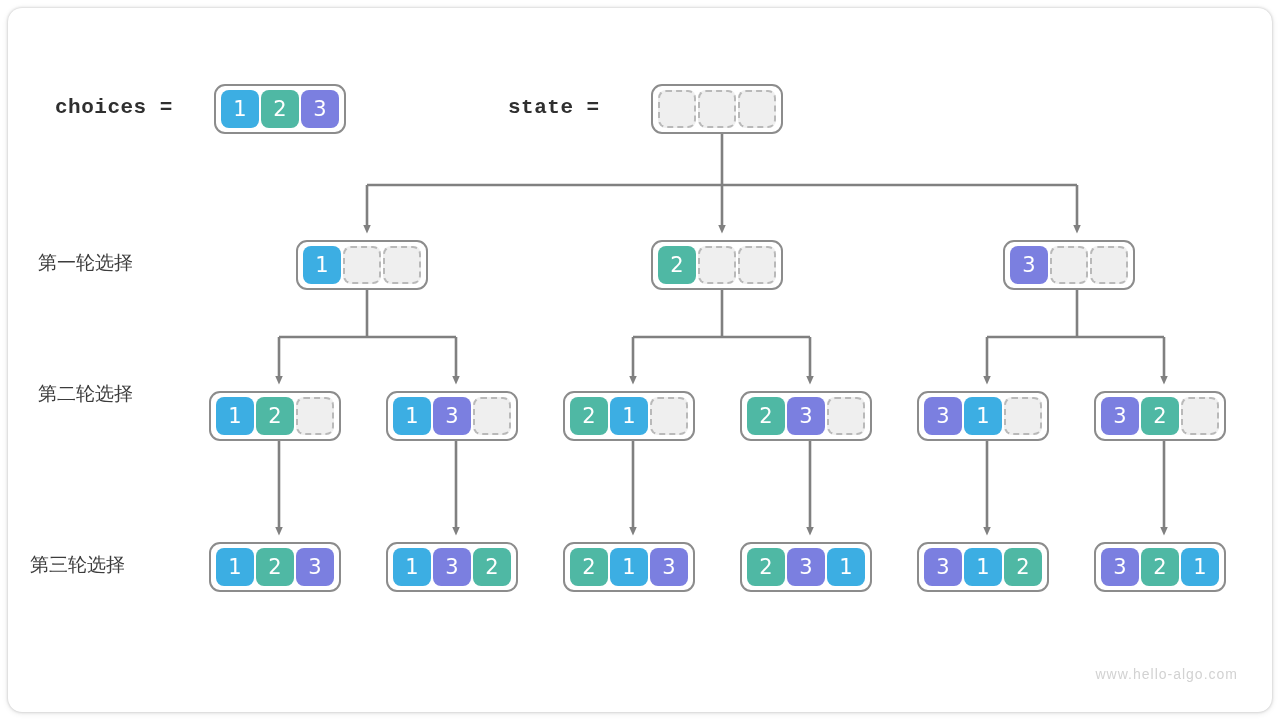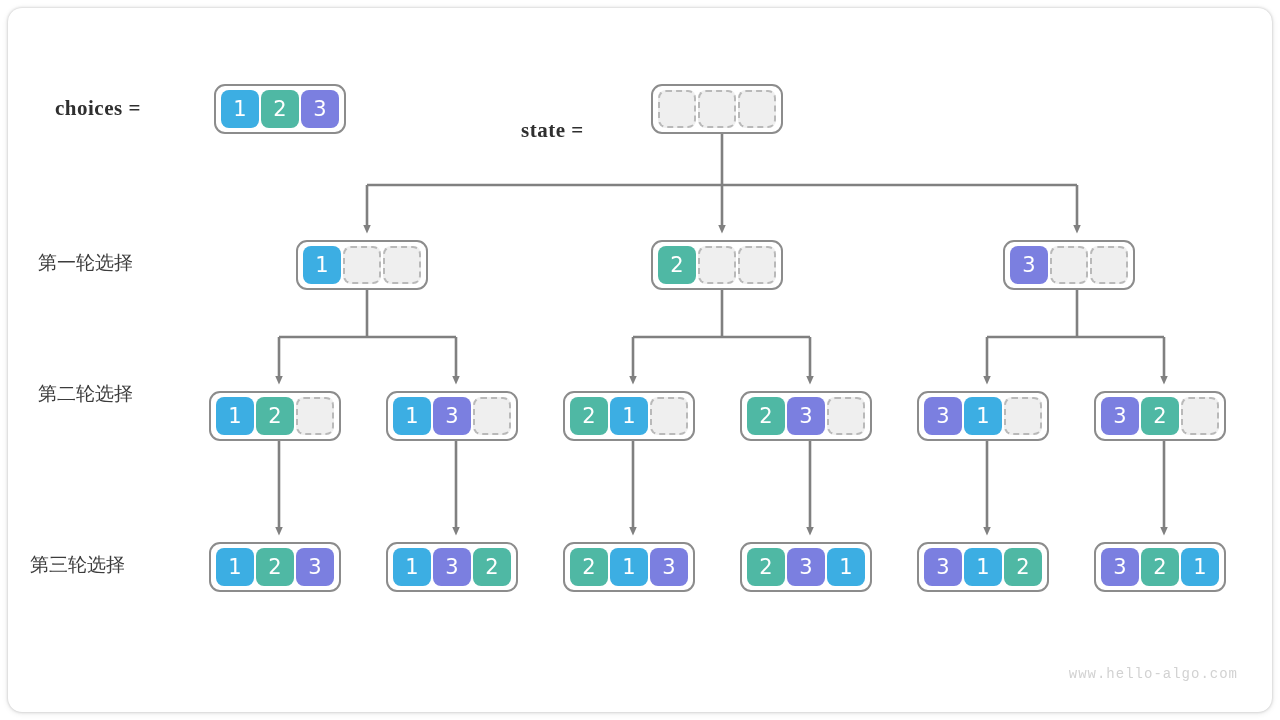--- a/index.html
+++ b/index.html
@@ -35,21 +35,21 @@
     position: absolute;
     left: 0;
     top: 0;
     width: 1280px;
     height: 720px;
     pointer-events: none;
   }
   
   .code-label {
     position: absolute;
-    font-family: Liberation Serif, serif;
+    font-family: Liberation Mono, monospace;
     font-size: 21px;
     font-weight: bold;
     color: #2f2f2f;
     white-space: nowrap;
     letter-spacing: 0.5px;
   }
   
   .row-label {
     position: absolute;
     font-family: "DejaVu Sans", "Liberation Sans", sans-serif;
@@ -88,21 +88,21 @@
     color: transparent;
   }
   .cell.c-blue   { background: #3caee3; }
   .cell.c-green  { background: #4fb8a4; }
   .cell.c-purple { background: #7b7fe0; }
 
   .watermark {
     position: absolute;
     right: 42px;
     bottom: 38px;
-    font-family: Liberation Mono, monospace;
+    font-family: Liberation Sans, sans-serif;
     font-size: 14px;
     color: #d2d2d2;
     letter-spacing: 1px;
     white-space: nowrap;
   }
 </style>
 </head>
 <body>
 
 <div id="canvas">
@@ -141,21 +141,21 @@
       </g>
   </svg>
 
   <div class="code-label" style="left:55px; top:96px;">choices  =</div>
   <div class="array" id="choices-array" style="left:214px; top:84px;">
       <div class="cell c-blue">1</div>
       <div class="cell c-green">2</div>
       <div class="cell c-purple">3</div>
     </div>
 
-  <div class="code-label" style="left:521px; top:96px;margin-top:22px;">state  =</div>
+  <div class="code-label" style="left:508px; top:96px;">state  =</div>
   <div class="array" id="state-array" style="left:651px; top:84px;">
       <div class="cell empty"></div>
       <div class="cell empty"></div>
       <div class="cell empty"></div>
     </div>
 
   <div id="rows-layer">
       <div class="row-label" style="left: 38px; top: 250px;">第一轮选择</div>
       <div class="array" style="left: 296px; top: 240px;">
         <div class="cell c-blue">1</div>

